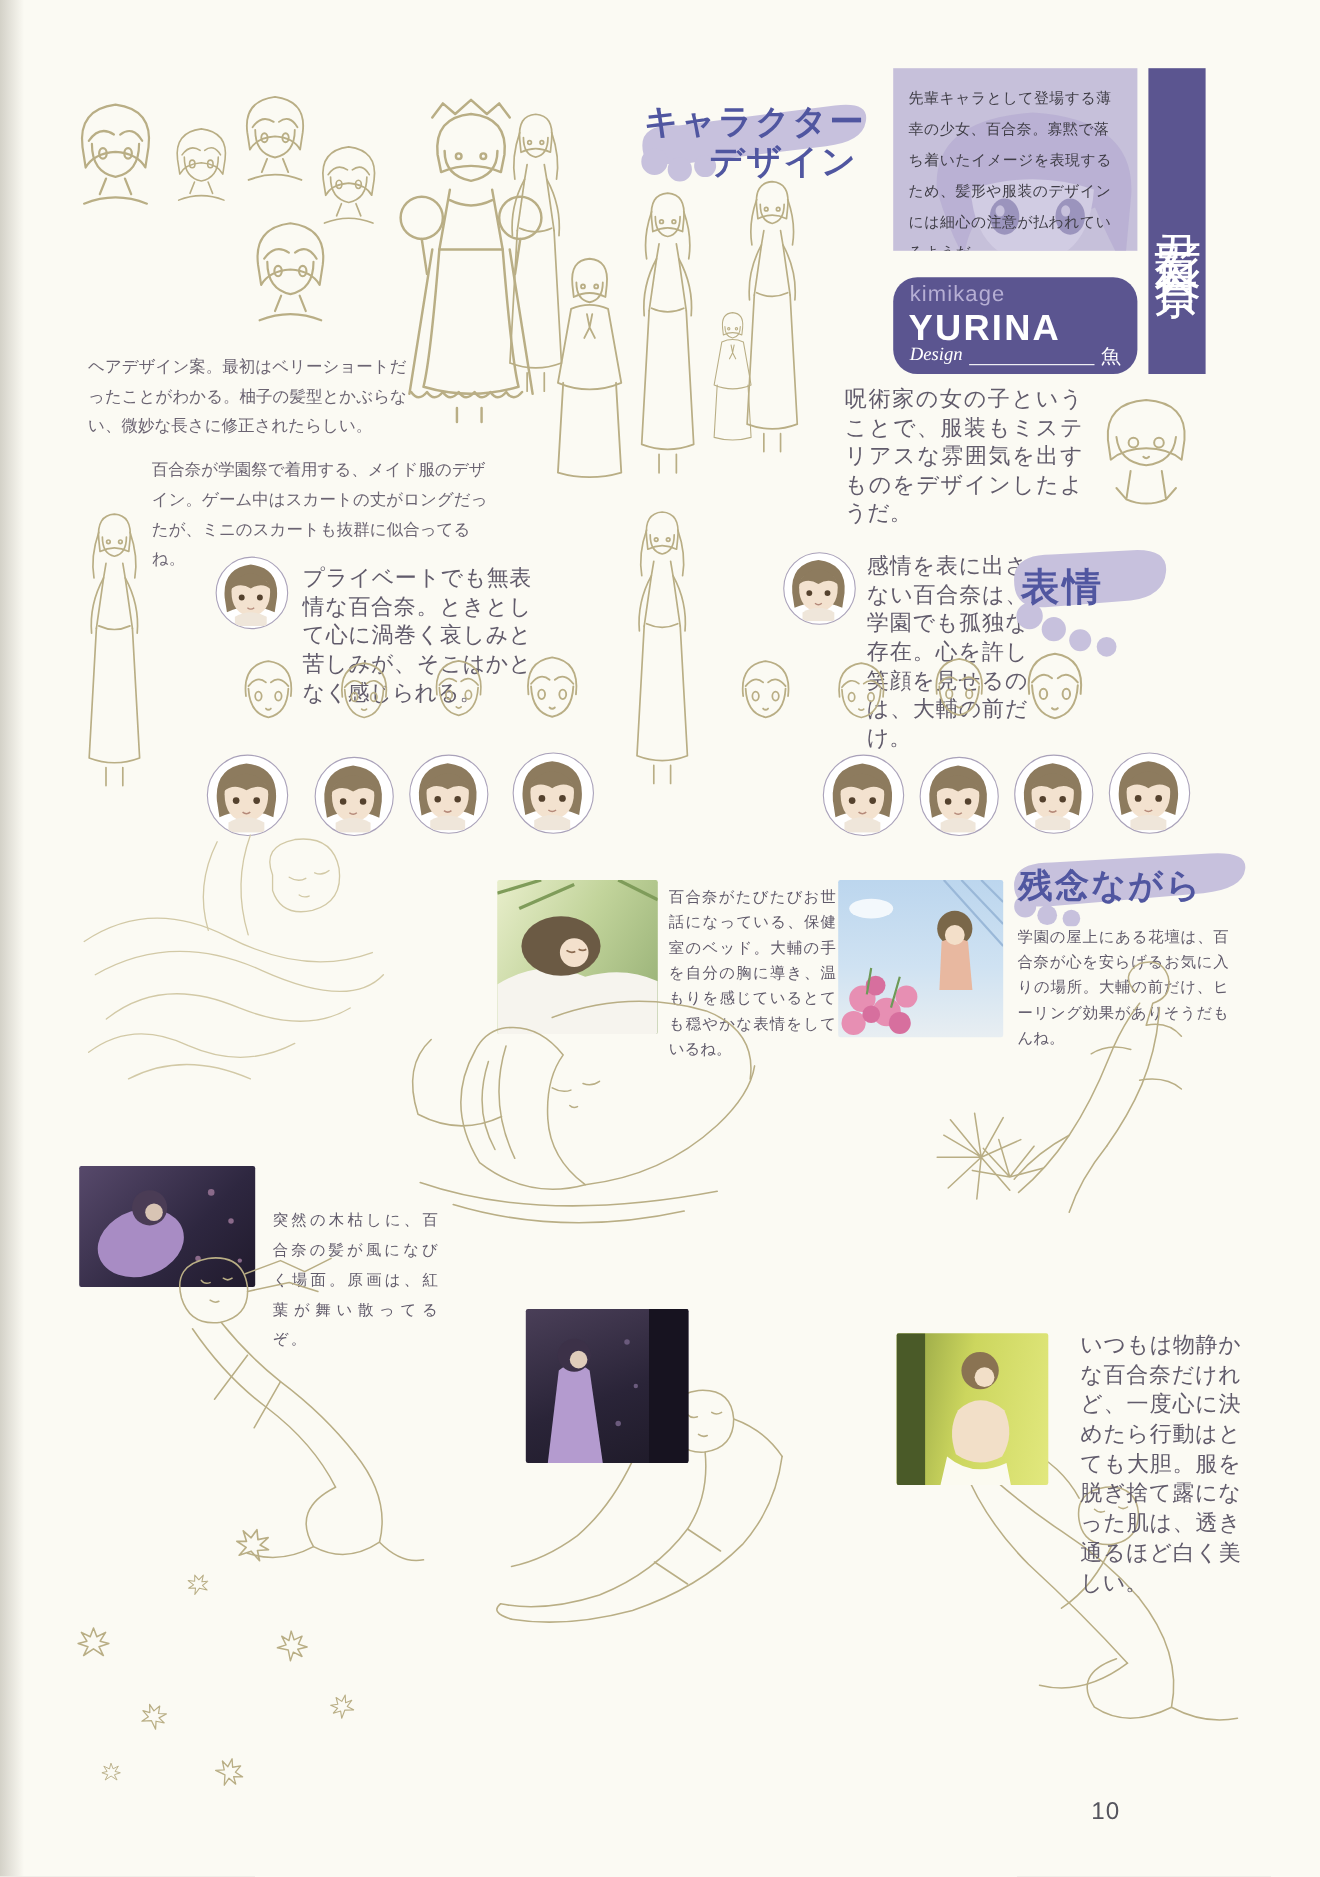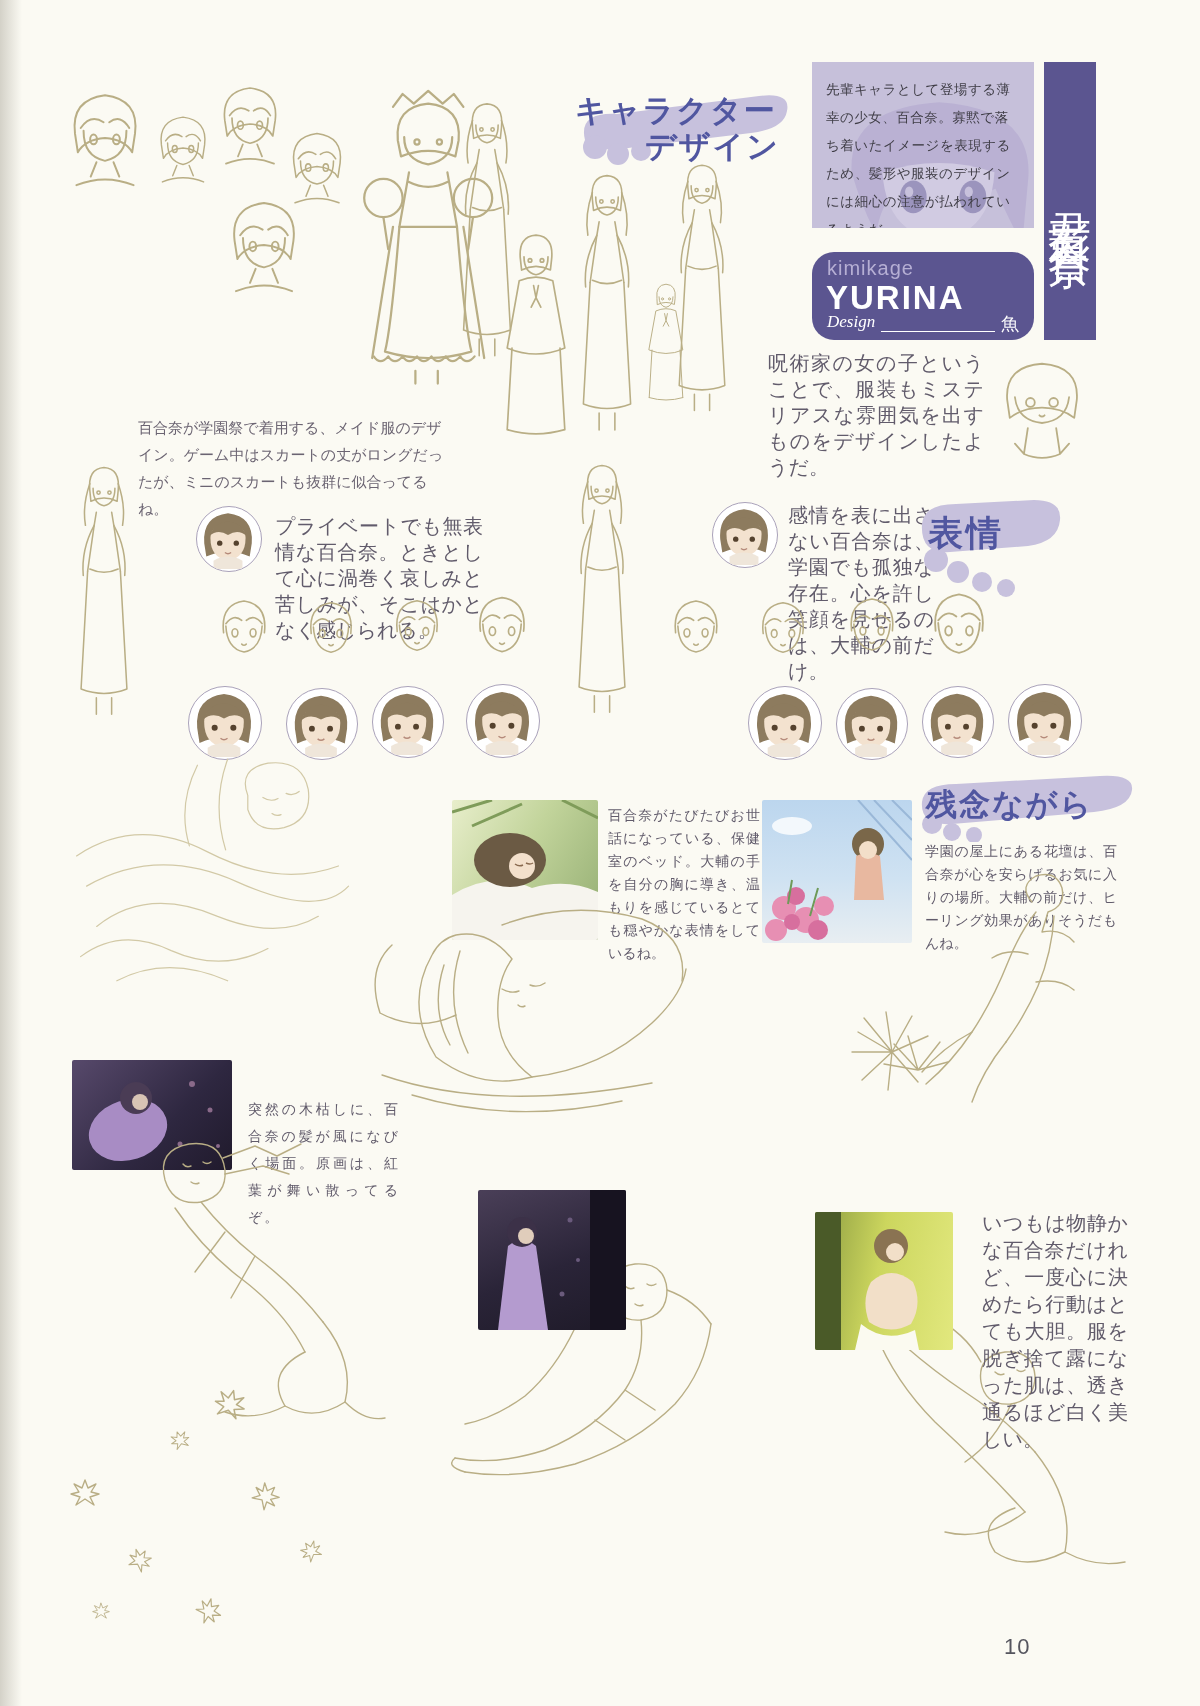--- a/index.html
+++ b/index.html
@@ -24,21 +24,21 @@
           letter-spacing:9px;font-weight:500;line-height:1;}
   .kimikage{color:#b6afd4;font-size:20px;letter-spacing:1px;}
   .yurina{color:#ffffff;font-size:33px;font-weight:bold;letter-spacing:2px;}
   .design-row{display:flex;color:#fff;}
   .design-word{font-family:"Liberation Serif",serif;font-style:italic;font-size:17px;}
   .design-line{flex:1;border-bottom:1.5px solid #fff;margin:0 6px 4px 6px;}
   .designer{font-size:18px;}
   .intro{font-size:13.5px;line-height:28px;color:#3f3d46;letter-spacing:.5px;}
   .thumb{border-radius:2px;overflow:hidden;}
   .portrait{border-radius:50%;background:#fff;border:1px solid #aaa2ba;overflow:hidden;}
-  .pageno{font-size:22px;color:#55555e;letter-spacing:1px;margin-left:12px;}
+  .pageno{font-size:22px;color:#55555e;letter-spacing:1px;}
 </style>
 </head>
 <body>
 
 <div class="page">
 
   <svg width="0" height="0" style="position:absolute" aria-hidden="true">
     <defs>
       <symbol id="s-head" viewBox="0 0 60 70">
         <g class="sk">
@@ -232,21 +232,21 @@
   <svg class="abs" style="left:664px;top:150px" width="76" height="280">
       <use href="#s-fig-a"></use>
     </svg>
 
   <svg class="abs" style="left:563px;top:84px" width="242" height="86" viewBox="0 0 242 86">
     <path class="swoosh-fill" d="M22,56 Q15,28 54,30 L196,12 Q228,8 224,27 Q221,45 188,49 L72,63 Q32,70 22,56 Z"></path>
     <circle class="swoosh-fill" cx="32" cy="63" r="12"></circle>
       <circle class="swoosh-fill" cx="55" cy="70" r="11"></circle>
       <circle class="swoosh-fill" cx="78" cy="67" r="10"></circle>
   </svg>
-  <div class="abs h-big" style="left:575px;top:90px;width:212px;text-align:left">キャラクター</div>
+  <div class="abs h-big" style="left:575px;top:90px;width:212px;text-align:right">キャラクター</div>
   <div class="abs h-big" style="left:575px;top:126px;width:205px;text-align:right">デザイン</div>
 
   <div class="abs profile-box" style="left:812px;top:62px;width:222px;height:166px;overflow:hidden">
     <svg class="abs" style="left:28px;top:28px;opacity:.62" width="200" height="185" viewBox="0 0 192 180">
       <path fill="#b3a9d0" d="M10,80 Q6,18 95,12 Q186,18 182,85 L176,150 Q160,120 150,96 Q120,110 60,104 Q40,100 34,140 Q20,115 10,80 Z"></path>
       <path fill="#d9d3e8" d="M40,80 q4,60 55,66 q50,-6 54,-66 q-54,-18 -109,0 z"></path>
       <ellipse fill="#827aac" cx="70" cy="104" rx="13" ry="16"></ellipse>
         <ellipse fill="#827aac" cx="128" cy="104" rx="13" ry="16"></ellipse>
       <ellipse fill="#c9c2de" cx="66" cy="99" rx="4" ry="5"></ellipse>
         <ellipse fill="#c9c2de" cx="124" cy="99" rx="4" ry="5"></ellipse>
@@ -261,20 +261,21 @@
       <span class="design-word">Design</span>
       <span class="design-line"></span>
       <span class="designer">魚</span>
     </div>
   </div>
 
   <div class="abs vbar" style="left:1044px;top:62px;width:52px;height:278px">
     <div class="vtitle">君影百合奈</div>
   </div>
 
+  <div class="abs note" style="left:80px;top:320px;width:290px">ヘアデザイン案。最初はベリーショートだったことがわかる。柚子の髪型とかぶらない、微妙な長さに修正されたらしい。</div>
   <div class="abs note" style="left:138px;top:414px;width:318px">百合奈が学園祭で着用する、メイド服のデザイン。ゲーム中はスカートの丈がロングだったが、ミニのスカートも抜群に似合ってるね。</div>
 
   <div class="abs cap2" style="left:768px;top:350px;width:216px">呪術家の女の子ということで、服装もミステリアスな雰囲気を出すものをデザインしたようだ。</div>
   <svg class="abs" style="left:996px;top:356px" width="92" height="116">
       <use href="#s-chibi"></use>
     </svg>
 
   <svg class="abs" style="left:28px;top:462px" width="152" height="262">
       <use href="#s-fig-a"></use>
     </svg>

